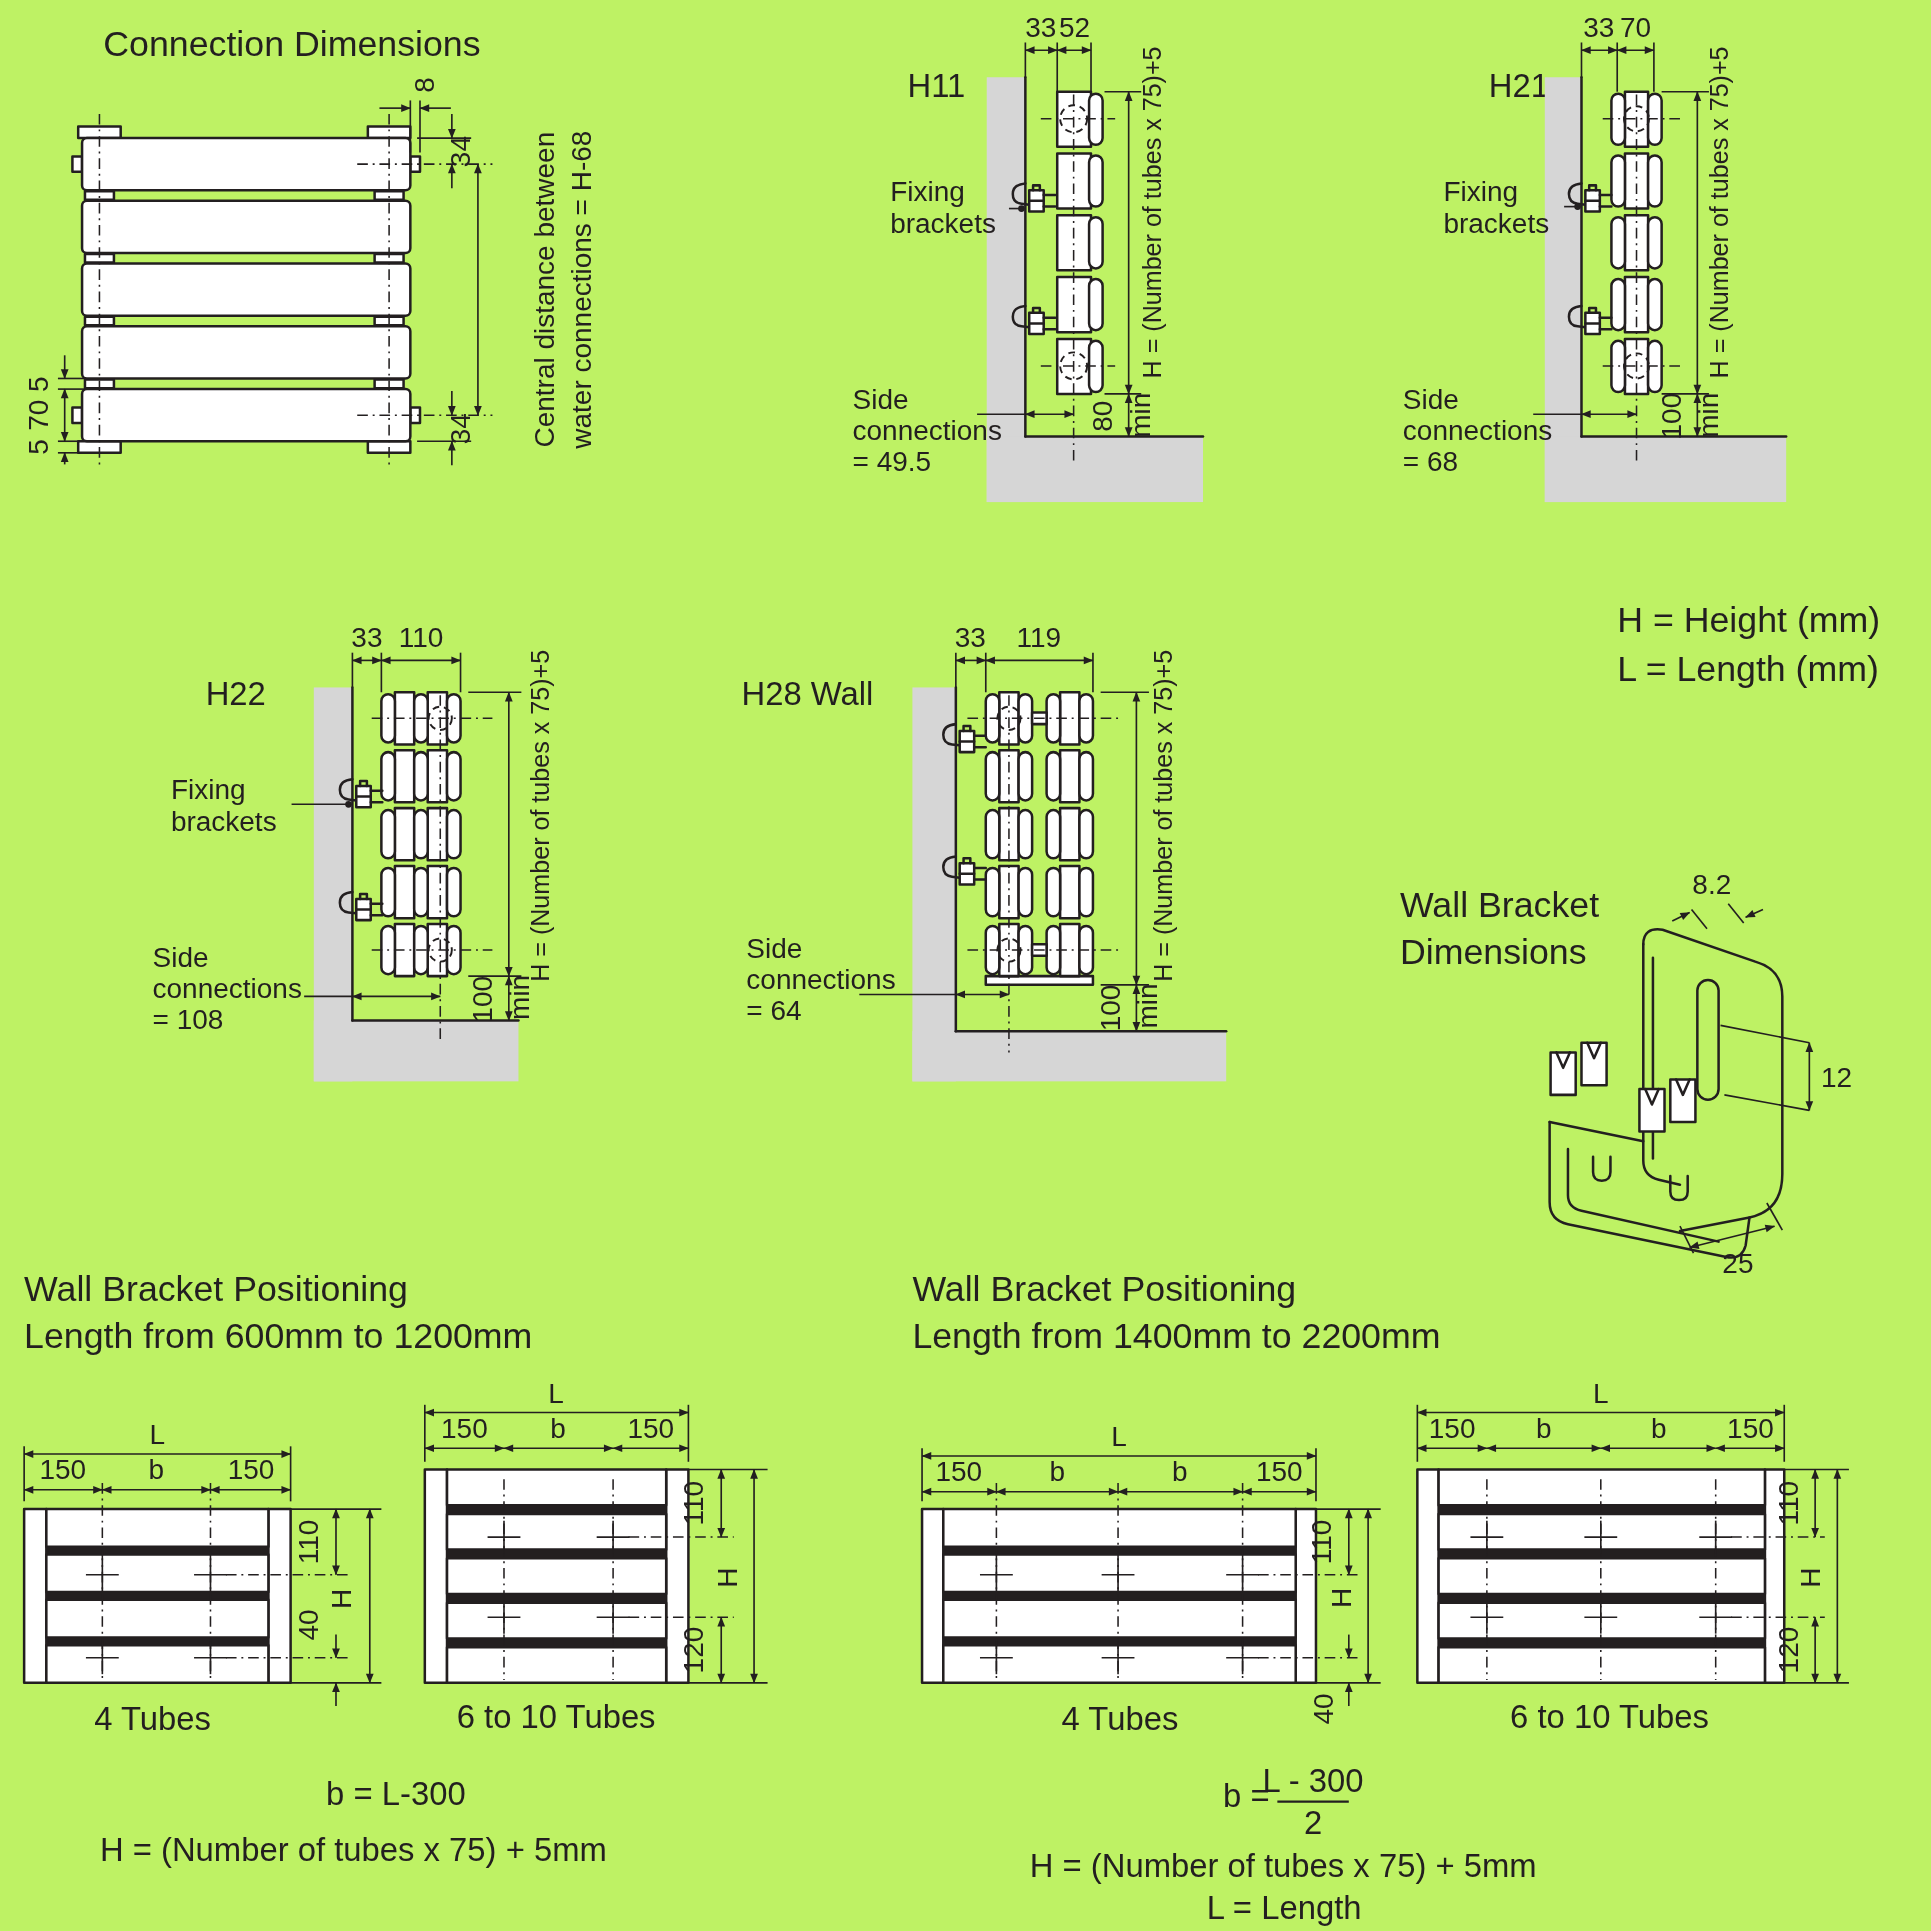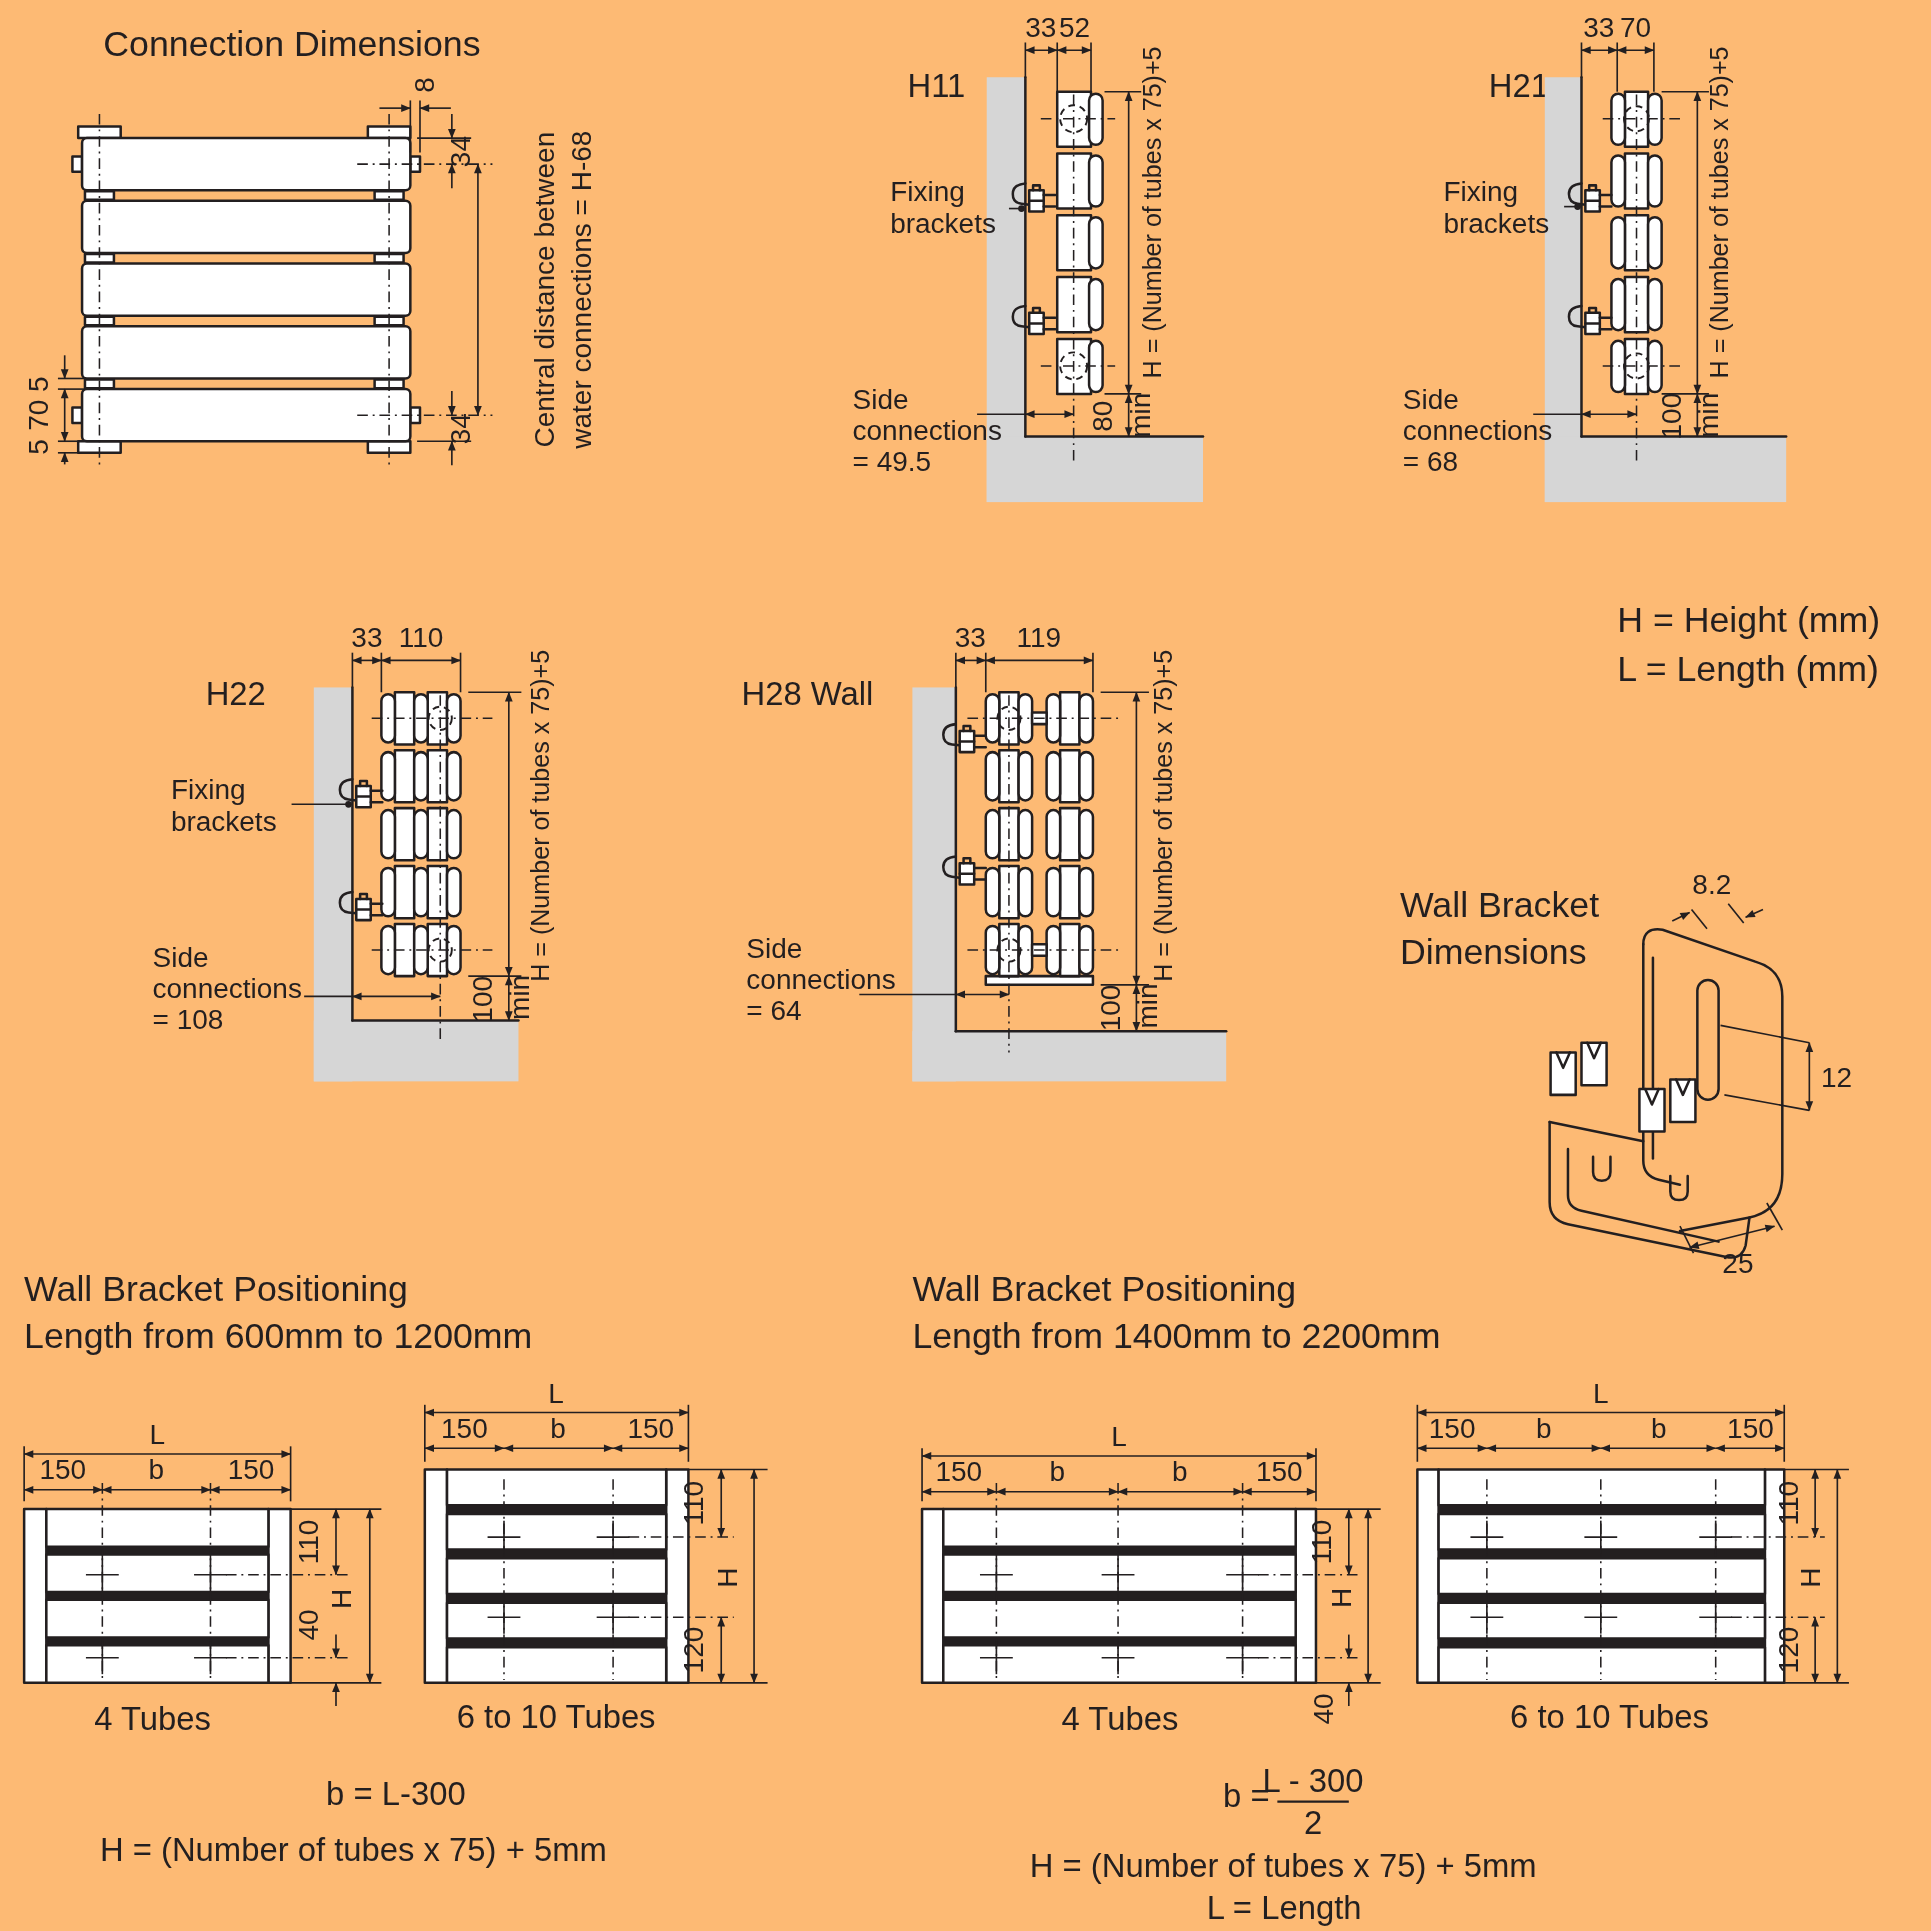--- a/index.html
+++ b/index.html
@@ -1,16 +1,16 @@
 <!DOCTYPE html>
 <html><head>
 <meta charset="utf-8">
 <style>
   html,body{margin:0;padding:0;background:#fff;}
-  .page{position:relative;width:1931px;height:1931px;background:#fdba74;overflow:hidden;
+  .page{position:relative;width:1931px;height:1931px;background:#bef264;overflow:hidden;
         font-family:"Liberation Sans",sans-serif;}
   svg{position:absolute;left:0;top:0;}
   text{fill:#231f20;font-family:"Liberation Sans",sans-serif;}
   .t26{font-size:26px;} .t29{font-size:29px;} .t34{font-size:34px;} .t36{font-size:37px;}
   .mid{text-anchor:middle;} .endA{text-anchor:end;}
   .ln{stroke:#231f20;stroke-width:2.6;fill:none;stroke-linecap:round;stroke-linejoin:round;}
   .fw{fill:#ffffff;stroke:#231f20;stroke-width:2.6;stroke-linejoin:round;}
   .dim{stroke:#231f20;stroke-width:1.7;fill:none;}
   .bar{stroke:#231f20;stroke-width:2.4;fill:none;}
   .dd{stroke:#231f20;stroke-width:1.6;fill:none;stroke-dasharray:11 5 2 5;}

